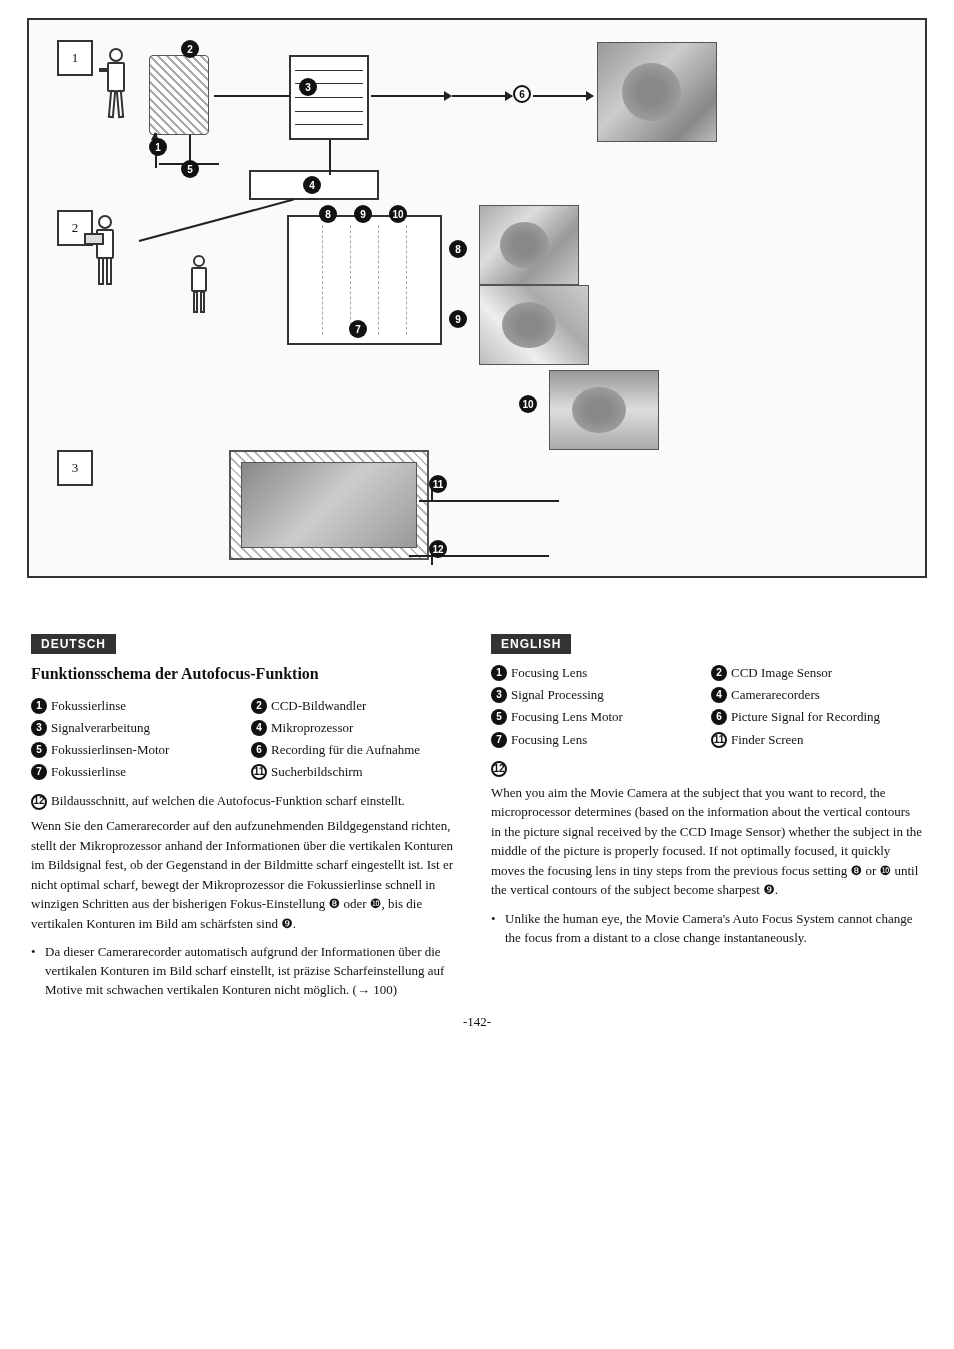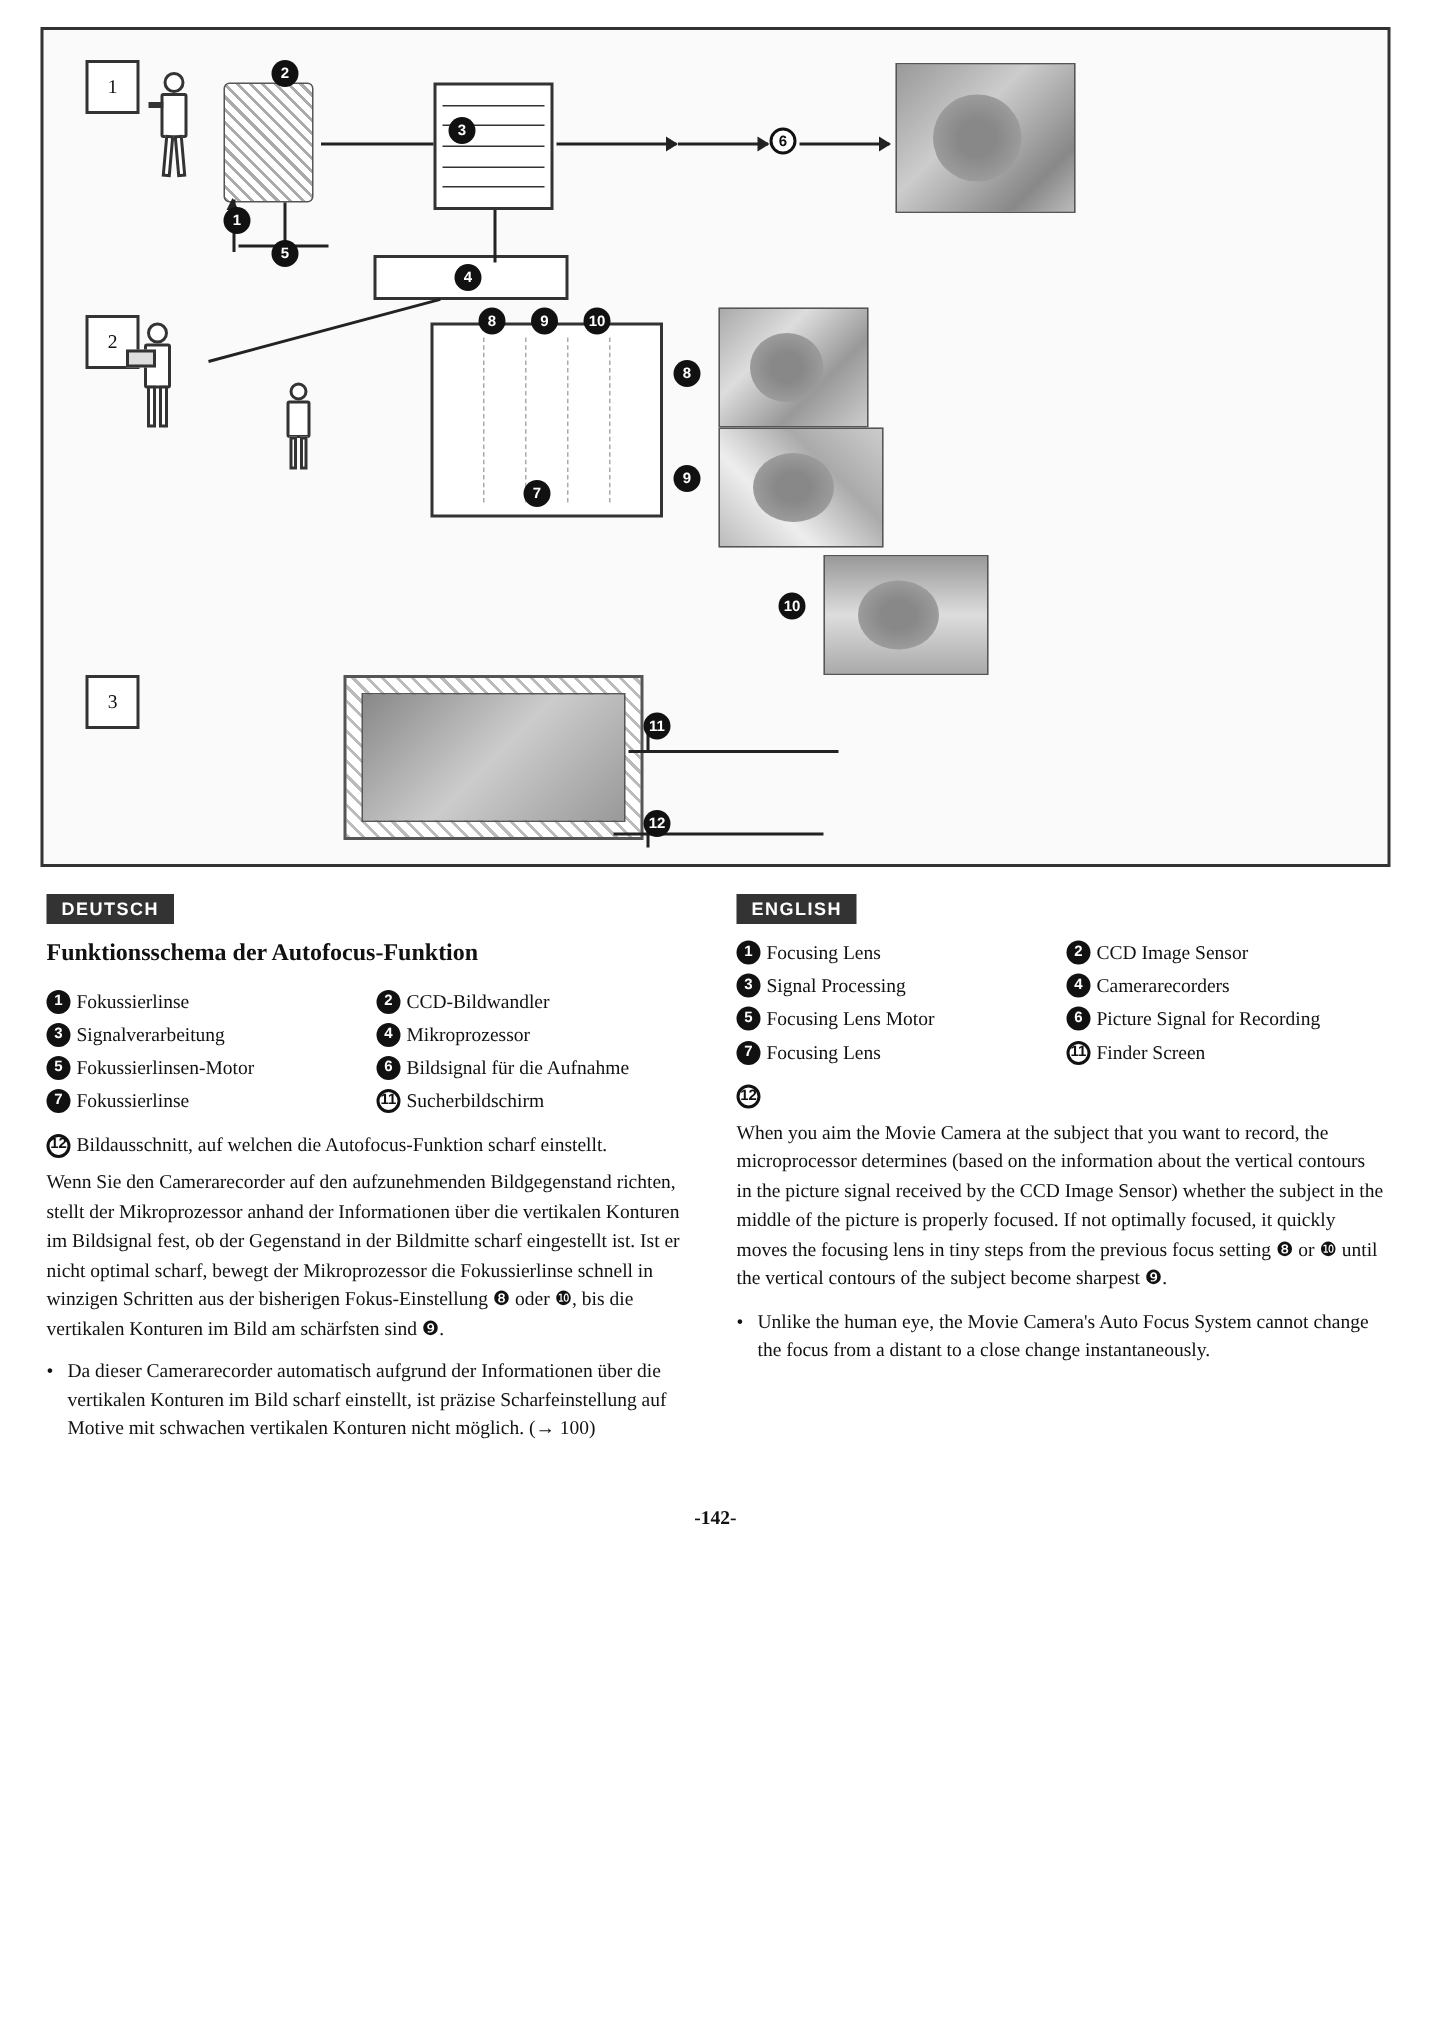--- a/index.html
+++ b/index.html
@@ -177,20 +177,21 @@
     .section-header {
       background: #333;
       color: #fff;
       font-size: 12px;
       font-weight: bold;
       font-family: Arial, sans-serif;
       padding: 3px 10px;
       display: inline-block;
       margin-bottom: 10px;
       letter-spacing: 1px;
+      margin-top: 38px;
     }
     .section-title {
       font-size: 16px;
       font-weight: bold;
       margin-bottom: 12px;
       line-height: 1.3;
     }
     .items-grid {
       display: grid;
       grid-template-columns: 1fr 1fr;
@@ -265,22 +266,21 @@
       position: relative;
     }
     .bullet-list li::before {
       content: '•';
       position: absolute;
       left: 0;
     }
     .page-num {
       text-align: center;
       font-size: 13px;
-      margin-top: 32px;
-      font-weight: bold;
+      margin-top: 4px;
     }
   </style>
 </head>
 <body>
 
 <div class="page">
 
   <div class="diagram-box">
 
     <div class="scene-label" style="left:28px;top:20px;width:36px;height:36px;">1</div>
@@ -435,21 +435,21 @@
         <div class="item-entry">
           <span class="item-num">4</span>
           <span>Mikroprozessor</span>
         </div>
         <div class="item-entry">
           <span class="item-num">5</span>
           <span>Fokussierlinsen-Motor</span>
         </div>
         <div class="item-entry">
           <span class="item-num">6</span>
-          <span>Bildsignal für die Aufnahme</span>
+          <span>Recording für die Aufnahme</span>
         </div>
         <div class="item-entry">
           <span class="item-num">7</span>
           <span>Fokussierlinse</span>
         </div>
         <div class="item-entry">
           <span class="item-num-outline">11</span>
           <span>Sucherbildschirm</span>
         </div>
       </div>

